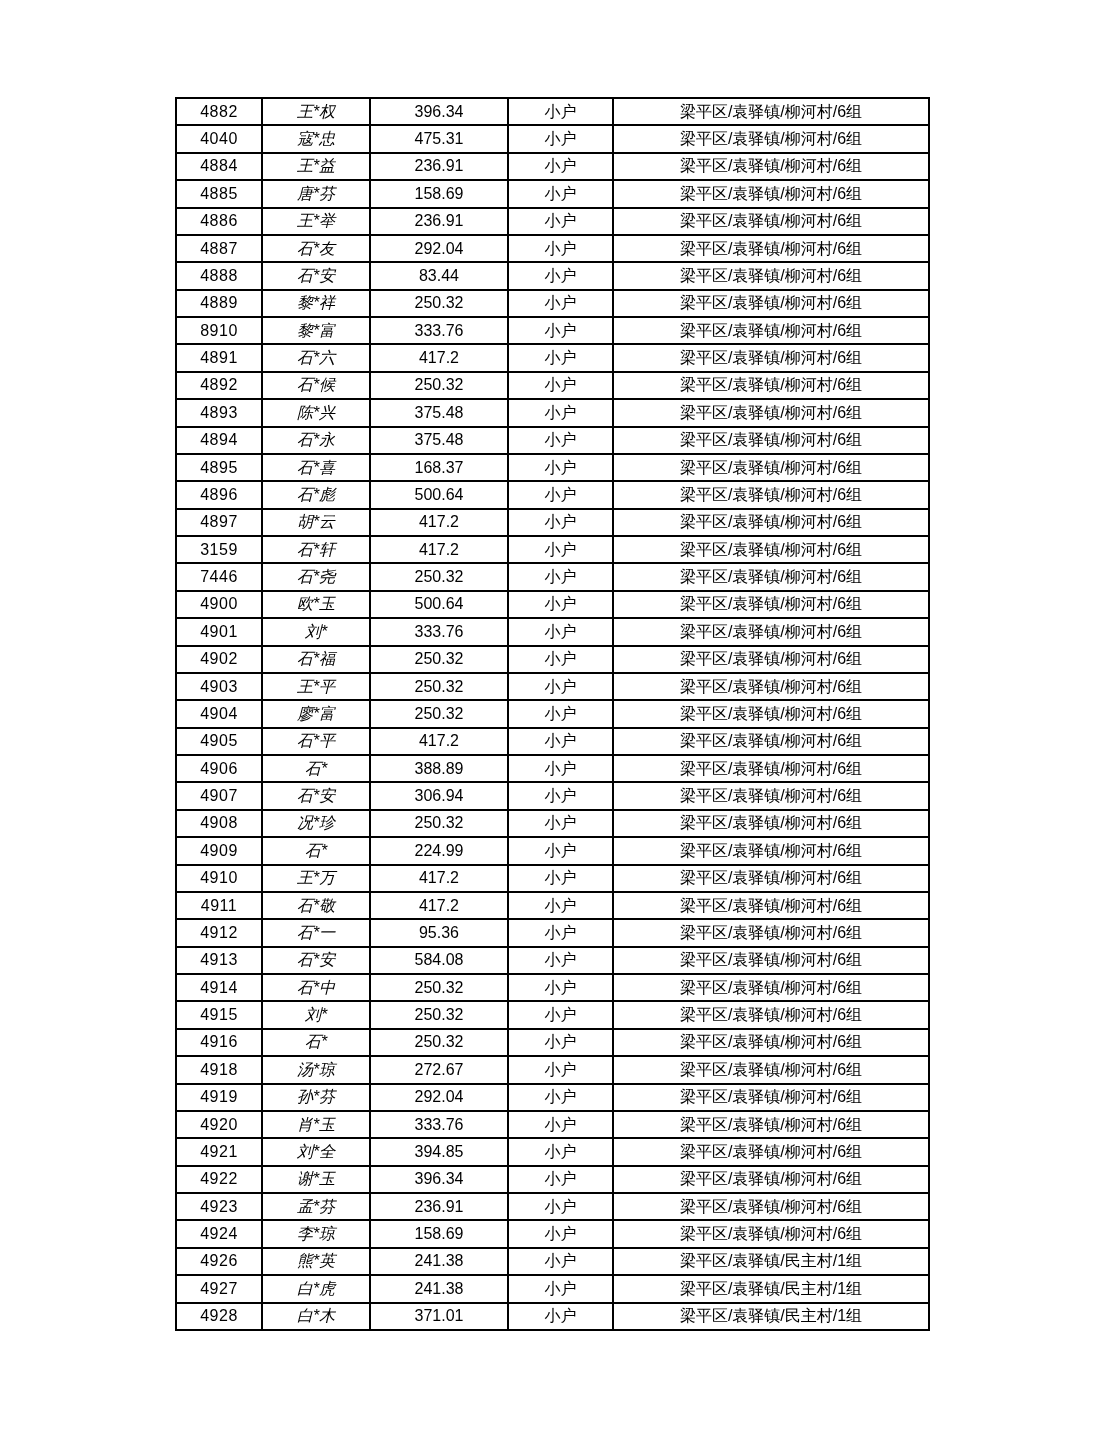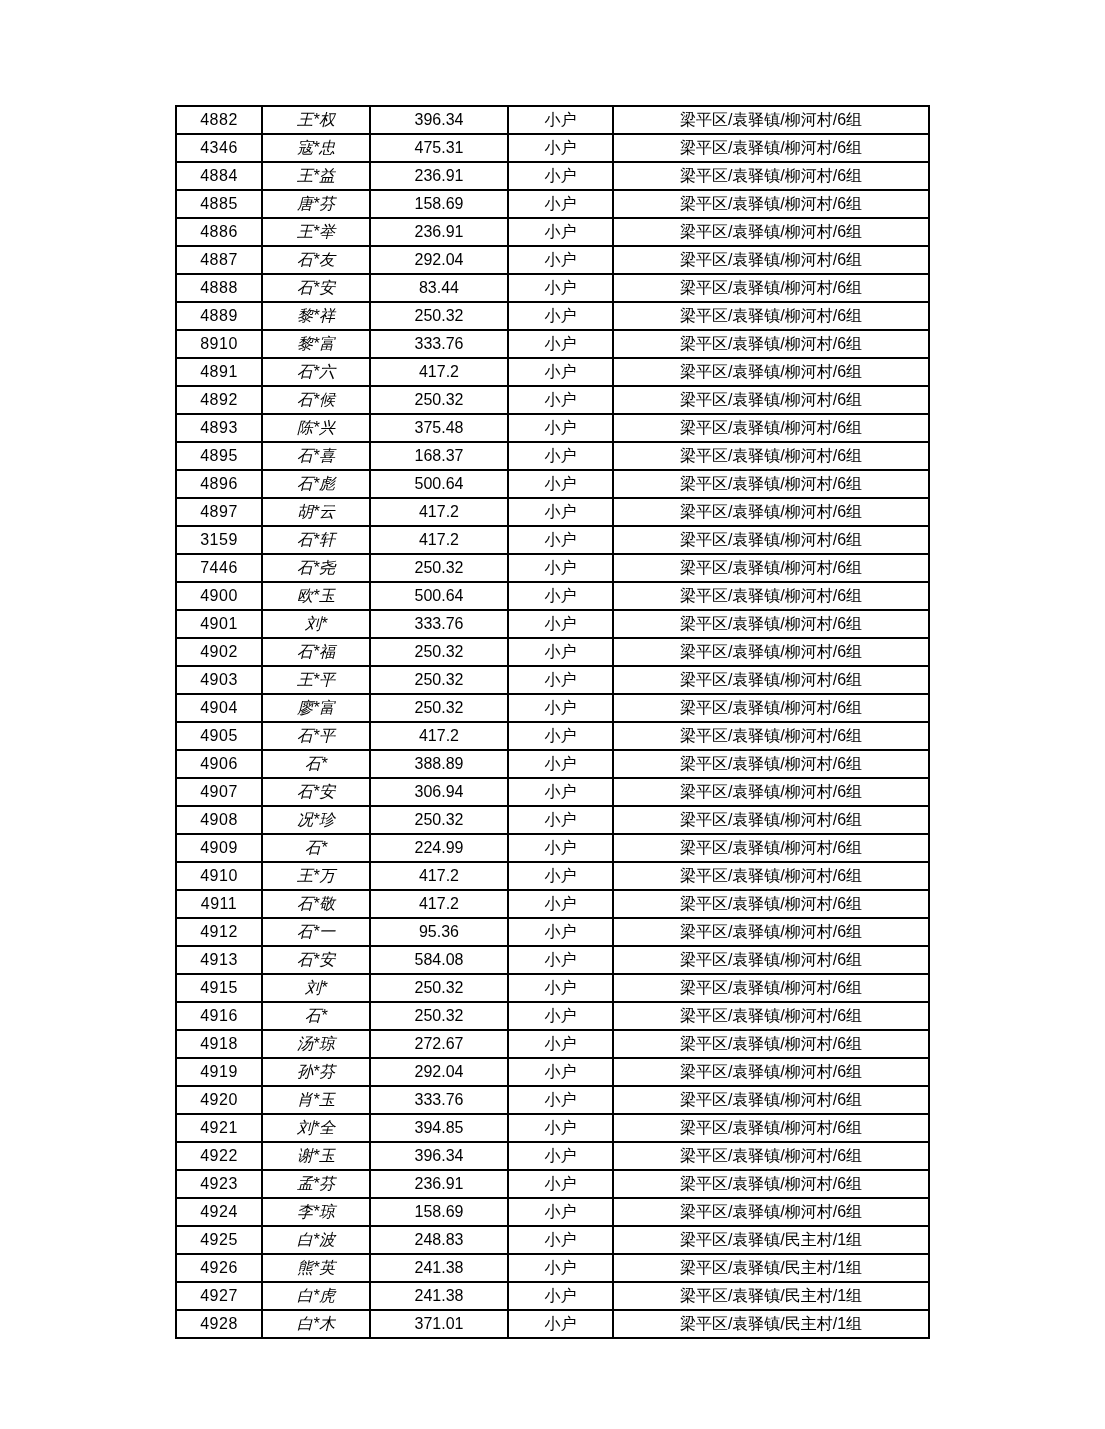--- a/index.html
+++ b/index.html
@@ -17,21 +17,20 @@
   .table-wrap {
     position: absolute;
     left: 175px;
     top: 97px;
   }
   table.records {
     border-collapse: collapse;
     table-layout: fixed;
     width: 753px;
     height: 1234px;
-    margin-top: 8px;
   }
   table.records td {
     border: 2px solid #000000;
     text-align: center;
     vertical-align: middle;
     font-size: 16px;
     line-height: 1;
     padding: 0;
     overflow: hidden;
     white-space: nowrap;
@@ -56,21 +55,21 @@
     </colgroup>
     <tbody>
         <tr>
           <td class="cell-id">4882</td>
           <td class="cell-name">王*权</td>
           <td class="cell-amount">396.34</td>
           <td class="cell-type">小户</td>
           <td class="cell-location">梁平区/袁驿镇/柳河村/6组</td>
         </tr>
         <tr>
-          <td class="cell-id">4346</td>
+          <td class="cell-id">4040</td>
           <td class="cell-name">寇*忠</td>
           <td class="cell-amount">475.31</td>
           <td class="cell-type">小户</td>
           <td class="cell-location">梁平区/袁驿镇/柳河村/6组</td>
         </tr>
         <tr>
           <td class="cell-id">4884</td>
           <td class="cell-name">王*益</td>
           <td class="cell-amount">236.91</td>
           <td class="cell-type">小户</td>
@@ -133,20 +132,27 @@
           <td class="cell-location">梁平区/袁驿镇/柳河村/6组</td>
         </tr>
         <tr>
           <td class="cell-id">4893</td>
           <td class="cell-name">陈*兴</td>
           <td class="cell-amount">375.48</td>
           <td class="cell-type">小户</td>
           <td class="cell-location">梁平区/袁驿镇/柳河村/6组</td>
         </tr>
         <tr>
+          <td class="cell-id">4894</td>
+          <td class="cell-name">石*永</td>
+          <td class="cell-amount">375.48</td>
+          <td class="cell-type">小户</td>
+          <td class="cell-location">梁平区/袁驿镇/柳河村/6组</td>
+        </tr>
+        <tr>
           <td class="cell-id">4895</td>
           <td class="cell-name">石*喜</td>
           <td class="cell-amount">168.37</td>
           <td class="cell-type">小户</td>
           <td class="cell-location">梁平区/袁驿镇/柳河村/6组</td>
         </tr>
         <tr>
           <td class="cell-id">4896</td>
           <td class="cell-name">石*彪</td>
           <td class="cell-amount">500.64</td>
@@ -266,20 +272,27 @@
           <td class="cell-location">梁平区/袁驿镇/柳河村/6组</td>
         </tr>
         <tr>
           <td class="cell-id">4913</td>
           <td class="cell-name">石*安</td>
           <td class="cell-amount">584.08</td>
           <td class="cell-type">小户</td>
           <td class="cell-location">梁平区/袁驿镇/柳河村/6组</td>
         </tr>
         <tr>
+          <td class="cell-id">4914</td>
+          <td class="cell-name">石*中</td>
+          <td class="cell-amount">250.32</td>
+          <td class="cell-type">小户</td>
+          <td class="cell-location">梁平区/袁驿镇/柳河村/6组</td>
+        </tr>
+        <tr>
           <td class="cell-id">4915</td>
           <td class="cell-name">刘*</td>
           <td class="cell-amount">250.32</td>
           <td class="cell-type">小户</td>
           <td class="cell-location">梁平区/袁驿镇/柳河村/6组</td>
         </tr>
         <tr>
           <td class="cell-id">4916</td>
           <td class="cell-name">石*</td>
           <td class="cell-amount">250.32</td>
@@ -327,27 +340,20 @@
           <td class="cell-amount">236.91</td>
           <td class="cell-type">小户</td>
           <td class="cell-location">梁平区/袁驿镇/柳河村/6组</td>
         </tr>
         <tr>
           <td class="cell-id">4924</td>
           <td class="cell-name">李*琼</td>
           <td class="cell-amount">158.69</td>
           <td class="cell-type">小户</td>
           <td class="cell-location">梁平区/袁驿镇/柳河村/6组</td>
-        </tr>
-        <tr>
-          <td class="cell-id">4925</td>
-          <td class="cell-name">白*波</td>
-          <td class="cell-amount">248.83</td>
-          <td class="cell-type">小户</td>
-          <td class="cell-location">梁平区/袁驿镇/民主村/1组</td>
         </tr>
         <tr>
           <td class="cell-id">4926</td>
           <td class="cell-name">熊*英</td>
           <td class="cell-amount">241.38</td>
           <td class="cell-type">小户</td>
           <td class="cell-location">梁平区/袁驿镇/民主村/1组</td>
         </tr>
         <tr>
           <td class="cell-id">4927</td>

